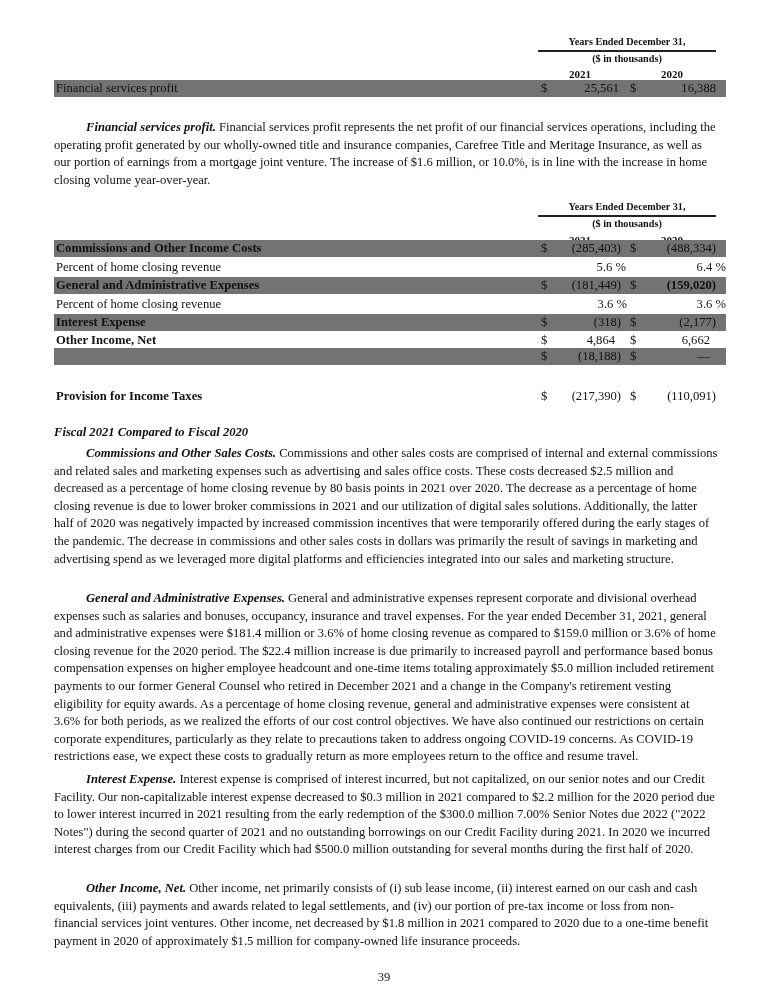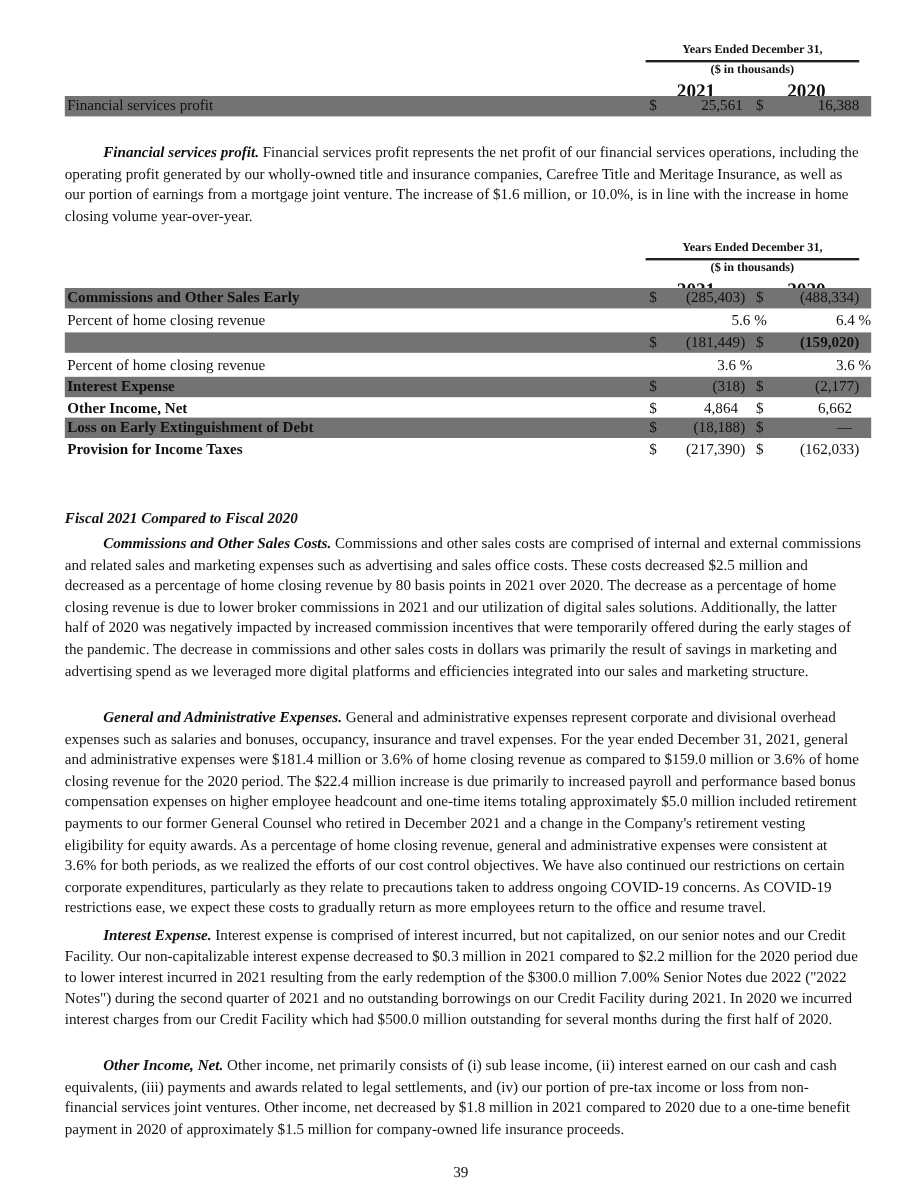--- a/index.html
+++ b/index.html
@@ -6,21 +6,21 @@
   body {
     width: 768px; height: 1000px; position: relative; overflow: hidden;
     font-family: "Liberation Serif", "DejaVu Serif", serif;
     color: #111; font-size: 12.6px;
   }
   .page { position: absolute; left: 0; top: 0; width: 768px; height: 1000px; }
 
   
   .hdr { position: absolute; left: 538px; width: 178px; text-align: center; font-weight: bold; font-size: 10.2px; }
   .hdr-rule { position: absolute; height: 1.6px; background: #222; }
-  .yr { position: absolute; font-weight: bold; font-size: 16px; text-align: center; }
+  .yr { position: absolute; font-weight: bold; font-size: 11px; text-align: center; }
 
   .row { position: absolute; left: 54px; width: 672px; height: 17px; line-height: 17px; }
   .row.shade { background: #737373; }
   .row .label { position: absolute; left: 2px; top: 0; white-space: nowrap; }
   .row .label.bold { font-weight: bold; }
   .cell-dollar { position: absolute; top: 0; }
   .cell-val { position: absolute; top: 0; text-align: right; white-space: nowrap; }
 
   .para { position: absolute; left: 54px; width: 664px; line-height: 17.6px; text-align: left; }
   .para .indent { display: inline-block; width: 32px; }
@@ -56,32 +56,33 @@
   <div>
     <div class="hdr" style="top:201px;">Years Ended December 31,</div>
     <div class="hdr-rule" style="left:538px; top:215px; width:178px;"></div>
     <div class="hdr" style="top:218px;">($ in thousands)</div>
     <div class="yr" style="left:538px; width:84px; top:234px;">2021</div>
     <div class="yr" style="left:628px; width:88px; top:234px;">2020</div>
     <div class="hdr-rule" style="left:538px; top:246px; width:84px;"></div>
     <div class="hdr-rule" style="left:628px; top:246px; width:88px;"></div>
 
     <div class="row shade" style="top:240px;">
-      <span class="label bold">Commissions and Other Sales Early</span>
+      <span class="label bold">Commissions and Other Income Costs</span>
       <span class="cell-dollar" style="left:487px;">$</span>
       <span class="cell-val" style="left:497px; width:70px;">(285,403)</span>
       <span class="cell-dollar" style="left:576px;">$</span>
       <span class="cell-val" style="left:586px; width:76px;">(488,334)</span>
     </div>
     <div class="row" style="top:259px;">
       <span class="label">Percent of home closing revenue</span>
-      <span class="cell-val" style="left:509px; width:76px;">5.6 %</span>
+      <span class="cell-val" style="left:496px; width:76px;">5.6 %</span>
       <span class="cell-val" style="left:586px; width:86px;">6.4 %</span>
     </div>
     <div class="row shade" style="top:277px;">
+      <span class="label bold">General and Administrative Expenses</span>
       <span class="cell-dollar" style="left:487px;">$</span>
       <span class="cell-val" style="left:497px; width:70px;">(181,449)</span>
       <span class="cell-dollar" style="left:576px;">$</span>
       <span class="cell-val" style="left:586px; width:76px;font-weight:bold;">(159,020)</span>
     </div>
     <div class="row" style="top:296px;">
       <span class="label">Percent of home closing revenue</span>
       <span class="cell-val" style="left:497px; width:76px;">3.6 %</span>
       <span class="cell-val" style="left:586px; width:86px;">3.6 %</span>
     </div>
@@ -93,32 +94,31 @@
       <span class="cell-val" style="left:586px; width:76px;">(2,177)</span>
     </div>
     <div class="row" style="top:332px;">
       <span class="label bold">Other Income, Net</span>
       <span class="cell-dollar" style="left:487px;">$</span>
       <span class="cell-val" style="left:497px; width:64px;">4,864</span>
       <span class="cell-dollar" style="left:576px;">$</span>
       <span class="cell-val" style="left:586px; width:70px;">6,662</span>
     </div>
     <div class="row shade" style="top:348px;">
-      <span class="label bold">Loss on Early Extinguishment of Debt</span>
       <span class="cell-dollar" style="left:487px;">$</span>
       <span class="cell-val" style="left:497px; width:70px;">(18,188)</span>
       <span class="cell-dollar" style="left:576px;">$</span>
       <span class="cell-val" style="left:586px; width:70px;">—</span>
     </div>
-    <div class="row" style="top:366px;text-decoration:underline;">
+    <div class="row" style="top:388px;text-decoration:underline;">
       <span class="label bold">Provision for Income Taxes</span>
       <span class="cell-dollar" style="left:487px;">$</span>
       <span class="cell-val" style="left:497px; width:70px;">(217,390)</span>
       <span class="cell-dollar" style="left:576px;">$</span>
-      <span class="cell-val" style="left:586px; width:76px;">(162,033)</span>
+      <span class="cell-val" style="left:586px; width:76px;">(110,091)</span>
     </div>
   </div>
 
   <div class="section-title">Fiscal 2021 Compared to Fiscal 2020</div>
 
   <div class="para" style="top:445px;"><span class="indent"></span><span class="lead">Commissions and Other Sales Costs.</span><span> Commissions and other sales costs are comprised of internal and external commissions and related sales and marketing expenses such as advertising and sales office costs. These costs decreased $2.5 million and decreased as a percentage of home closing revenue by 80 basis points in 2021 over 2020.  The decrease as a percentage of home closing revenue is due to lower broker commissions in 2021 and our utilization of digital sales solutions. Additionally, the latter half of 2020 was negatively impacted by increased commission incentives that were temporarily offered during the early stages of the pandemic. The decrease in commissions and other sales costs in dollars was primarily the result of savings in marketing and advertising spend as we leveraged more digital platforms and efficiencies integrated into our sales and marketing structure.</span></div>
 
   <div class="para" style="top:590px;"><span class="indent"></span><span class="lead">General and Administrative Expenses.</span><span> General and administrative expenses represent corporate and divisional overhead expenses such as salaries and bonuses, occupancy, insurance and travel expenses. For the year ended December 31, 2021, general and administrative expenses were $181.4 million or 3.6% of home closing revenue as compared to $159.0 million or 3.6% of home closing revenue for the 2020 period. The $22.4 million increase is due primarily to increased payroll and performance based bonus compensation expenses on higher employee headcount and one-time items totaling approximately $5.0 million included retirement payments to our former General Counsel who retired in December 2021 and a change in the Company's retirement vesting eligibility for equity awards. As a percentage of home closing revenue, general and administrative expenses were consistent at 3.6% for both periods, as we realized the efforts of our cost control objectives. We have also continued our restrictions on certain corporate expenditures, particularly as they relate to precautions taken to address ongoing COVID-19 concerns. As COVID-19 restrictions ease, we expect these costs to gradually return as more employees return to the office and resume travel.</span></div>
 
   <div class="para" style="top:771px;"><span class="indent"></span><span class="lead">Interest Expense.</span><span> Interest expense is comprised of interest incurred, but not capitalized, on our senior notes and our Credit Facility. Our non-capitalizable interest expense decreased to $0.3 million in 2021 compared to $2.2 million for the 2020 period due to lower interest incurred in 2021 resulting from the early redemption of the $300.0 million 7.00% Senior Notes due 2022 ("2022 Notes") during the second quarter of 2021 and no outstanding borrowings on our Credit Facility during 2021.  In 2020 we incurred interest charges from our Credit Facility which had $500.0 million outstanding for several months during the first half of 2020.</span></div>

